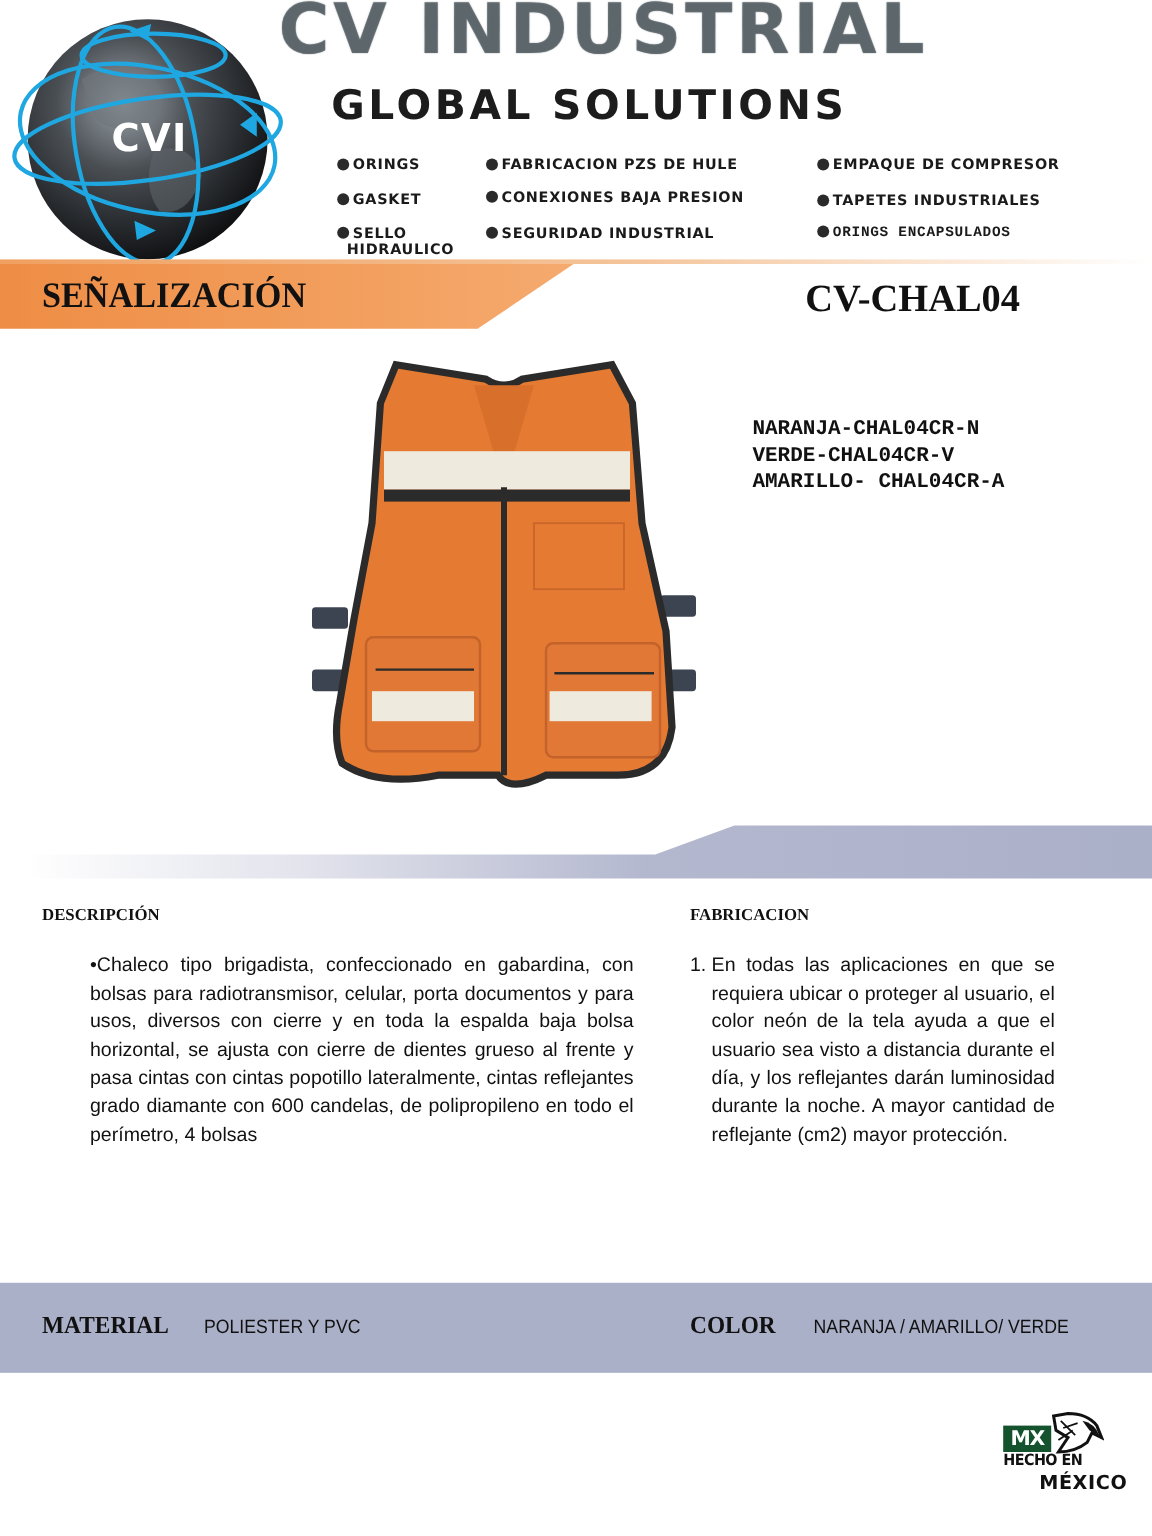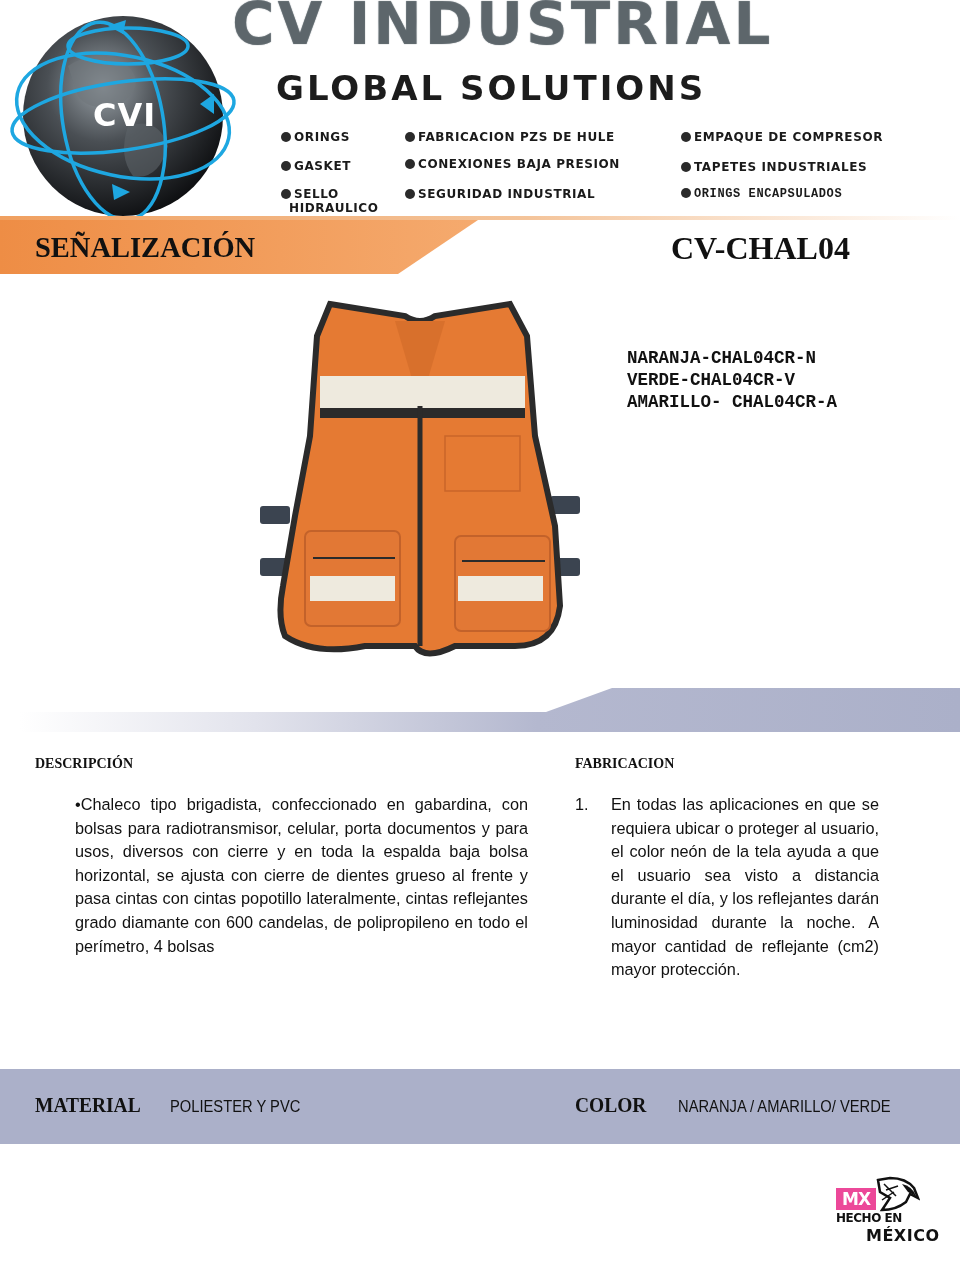--- a/index.html
+++ b/index.html
@@ -70,33 +70,33 @@
     left: 35px; top: 793px; width: 453px;
     font-family: "Liberation Sans", sans-serif; font-size: 16.3px; line-height: 23.6px;
     text-align: justify; color: #111; margin-left: 40px;
   }
   #app-list {
     left: 575px; top: 793px; width: 304px;
     font-family: "Liberation Sans", sans-serif; font-size: 16.3px; line-height: 23.6px;
     color: #111;
   }
   #app-list .num { position: absolute; left: 0; top: 0; }
-  #app-list .txt { margin-left: 36px; text-align: justify; display: block; }
+  #app-list .txt { margin-left: 18px; text-align: justify; display: block; }
 
   
   #spec-band { left: 0; top: 1069px; width: 960px; height: 75px; background: #abb0c9; }
   .spec-label { font-family: "Liberation Serif", serif; font-weight: bold; font-size: 20.5px;
                 color: #111; transform: scaleX(0.95); transform-origin: left center; }
   .spec-value { font-family: "Liberation Sans", sans-serif; font-size: 16px; color: #111;
                 transform: scaleX(0.92); transform-origin: left center; white-space: nowrap; }
   #material-label { left: 35px; top: 1094px; }
   #material-value { left: 170px; top: 1098px; }
   #color-label { left: 575px; top: 1094px; }
   #color-value { left: 678px; top: 1098px; }
-  #mx-box { left: 836px; top: 1188px; width: 40px; height: 22px; background: #ec4899; color: #fff;
+  #mx-box { left: 836px; top: 1188px; width: 40px; height: 22px; background: #14532d; color: #fff;
             font-family: "DejaVu Sans", sans-serif; font-weight: bold; font-size: 17px;
             line-height: 22px; text-align: center; letter-spacing: -1px; }
   #mx-line1 { left: 836px; top: 1210px; font-family: "DejaVu Sans", sans-serif; font-size: 13px;
               font-weight: bold; color: #111; letter-spacing: -0.5px; transform: scaleX(0.92);
               transform-origin: left center; white-space: nowrap; }
   #mx-line2 { left: 836px; top: 1226px; font-family: "DejaVu Sans", sans-serif; font-size: 16px;
               font-weight: bold; color: #111; letter-spacing: 0.5px; white-space: nowrap; margin-left: 30px; }
 </style>
 </head>
 <body>

